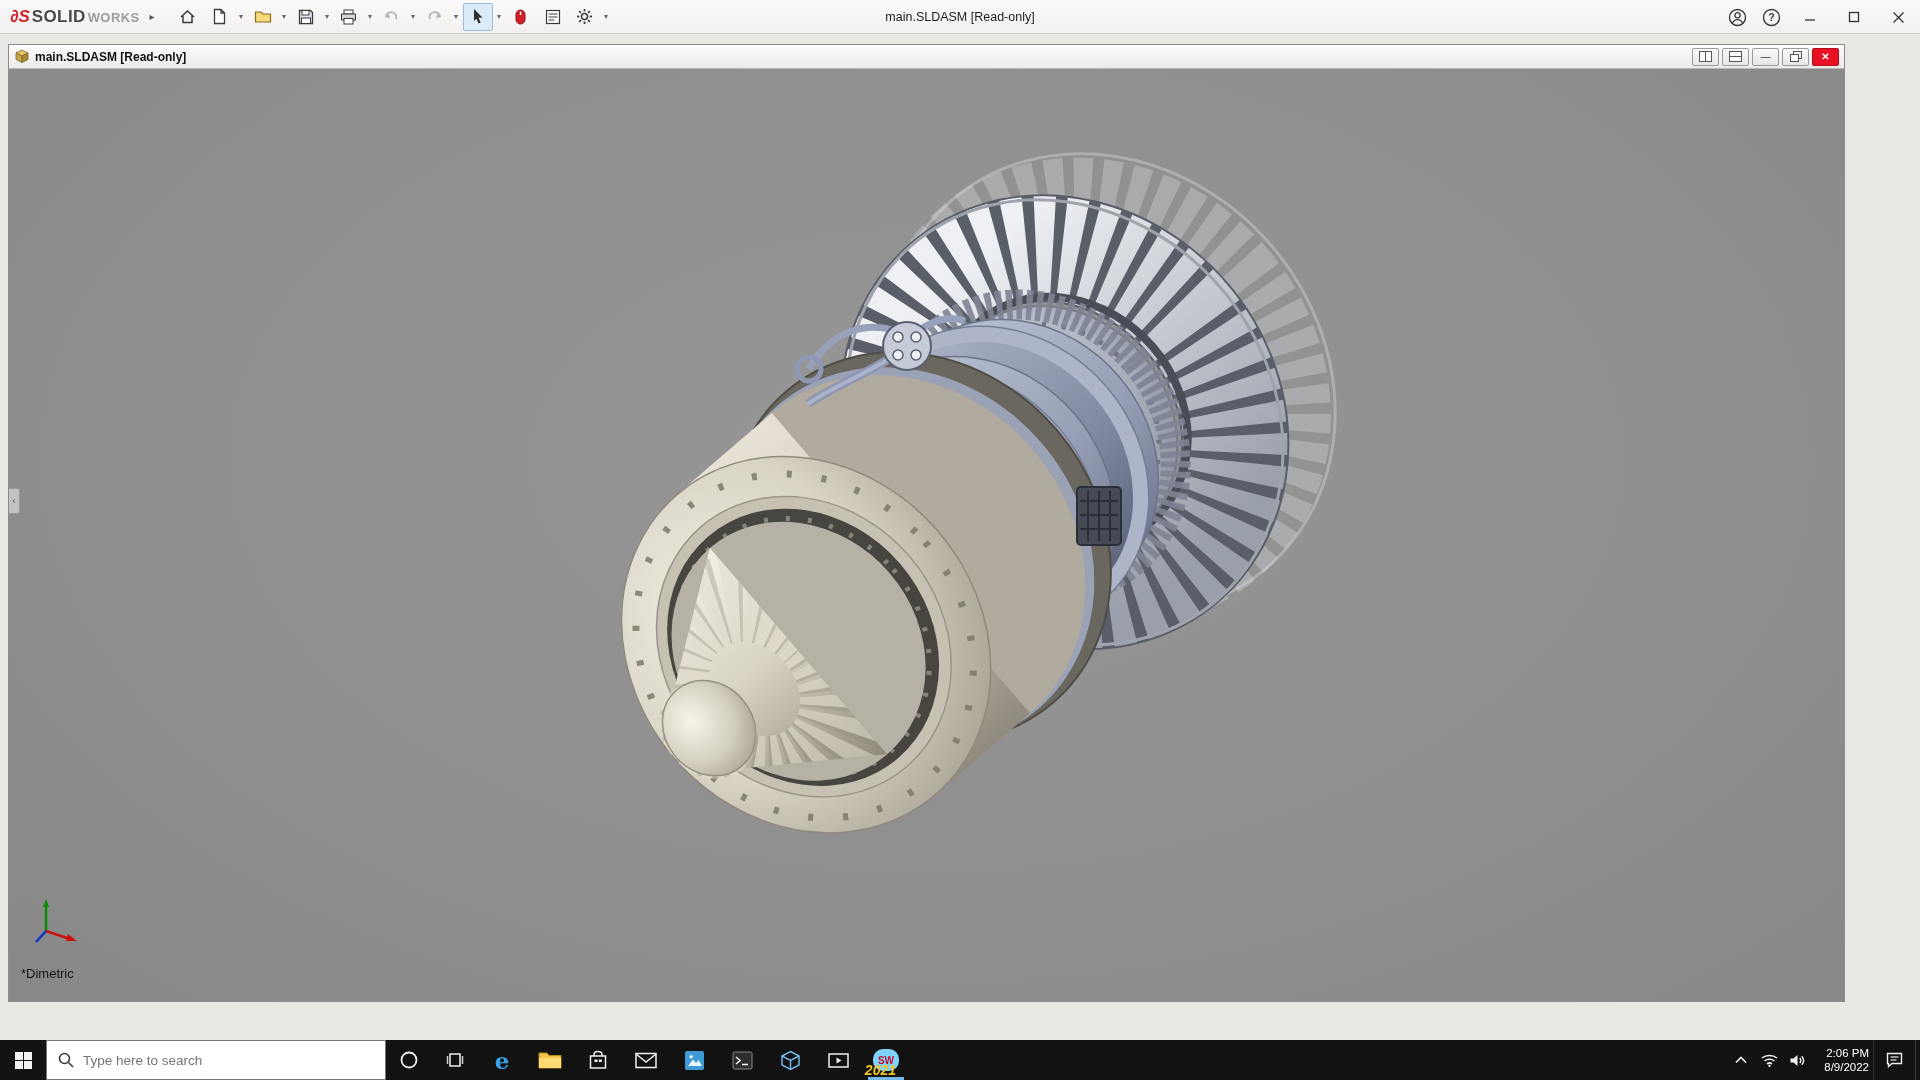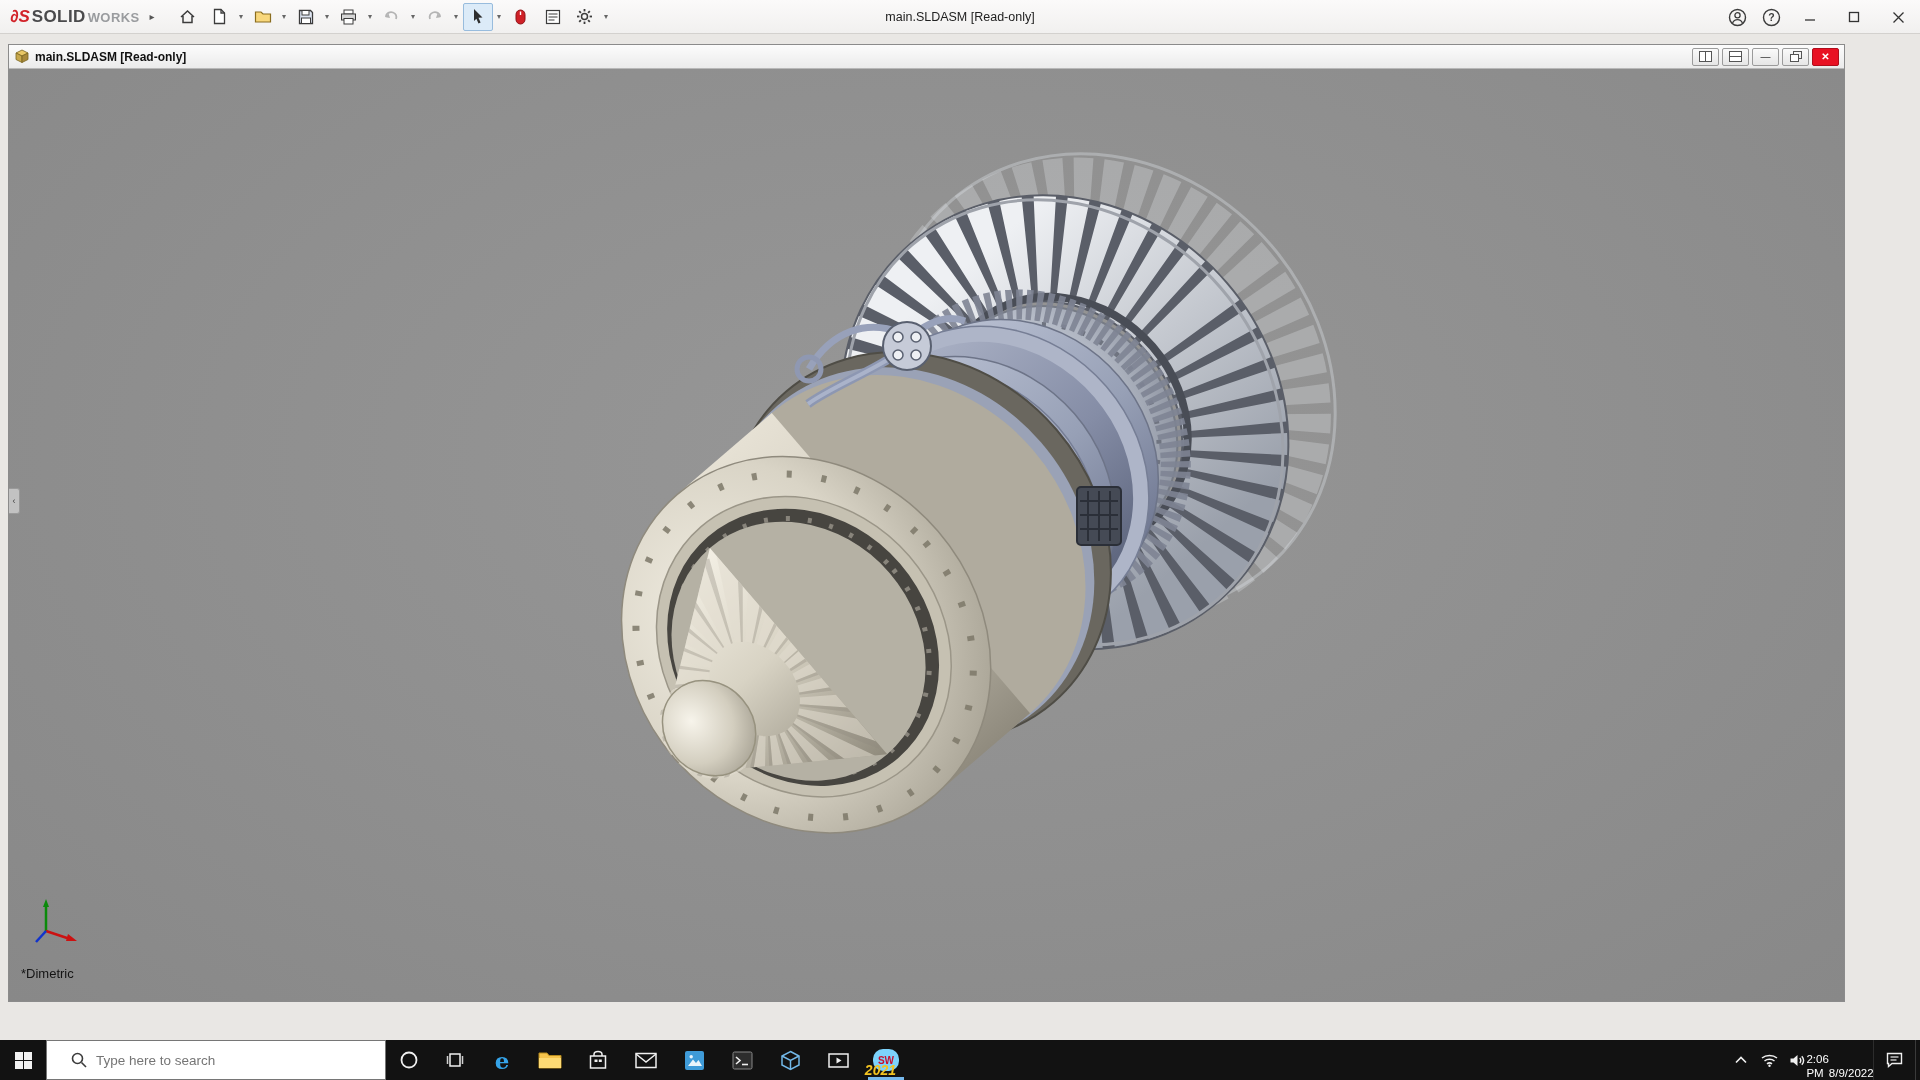--- a/index.html
+++ b/index.html
@@ -47,32 +47,32 @@
   .view-label { position:absolute; left:12px; bottom:20px; font-size:13px; font-weight:normal; color:#141414; }
   .panel-tab { position:absolute; left:0; top:45%; width:11px; height:26px;
     background:#c2c2c2; border:1px solid #9a9a9a; border-left:none; border-radius:0 3px 3px 0;
     display:flex; align-items:center; justify-content:center; font-size:9px; color:#444; }
 
   
   .taskbar { position:absolute; left:0; bottom:0; width:1920px; height:40px; background:#121212;
     display:flex; align-items:stretch; }
   .tb-cell { width:46px; display:flex; align-items:center; justify-content:center; }
   .search-box { width:340px; background:#fff; border:1px solid #767676; display:flex;
-    align-items:center; gap:9px; padding-left:24px; }
+    align-items:center; gap:9px; padding-left:11px; }
   .search-box input { border:none; outline:none; background:transparent; font-size:13.5px;
     color:#444; width:280px; font-family:"Liberation Sans",sans-serif; }
   .app-cell { width:48px; display:flex; align-items:center; justify-content:center; position:relative; }
   .app-cell .active-line { position:absolute; bottom:0; left:6px; right:6px; height:3px; background:#76b9ed; }
   .sw-badge { position:absolute; right:14px; bottom:2px; color:#f3c320; font-size:14px;
     font-style:italic; font-weight:bold; }
   .sw-chip { width:26px; height:22px; background:#7dd3fc; border-radius:10px; display:flex;
     align-items:center; justify-content:center; color:#c8102e; font-weight:bold; font-size:10px; }
   .tray { margin-left:auto; display:flex; align-items:stretch; }
   .tray-cell { width:28px; display:flex; align-items:center; justify-content:center; }
-  .clock { width:62px; display:flex; flex-direction:row; justify-content:center;
+  .clock { width:62px; display:flex; flex-direction:column; justify-content:center;
     align-items:flex-end; color:#fff; font-size:11.5px; line-height:14px; padding-right:4px; }
   .action { width:42px; display:flex; align-items:center; justify-content:center;
     border-left:1px solid #2c2c2c; }
   .show-desktop { width:5px; border-left:1px solid #3a3a3a; }
   .edge-e { color:#35a3e8; font-size:23px; font-weight:bold; font-family:"DejaVu Serif",serif; }
 </style>
 </head>
 <body>
 
 <div class="root">

